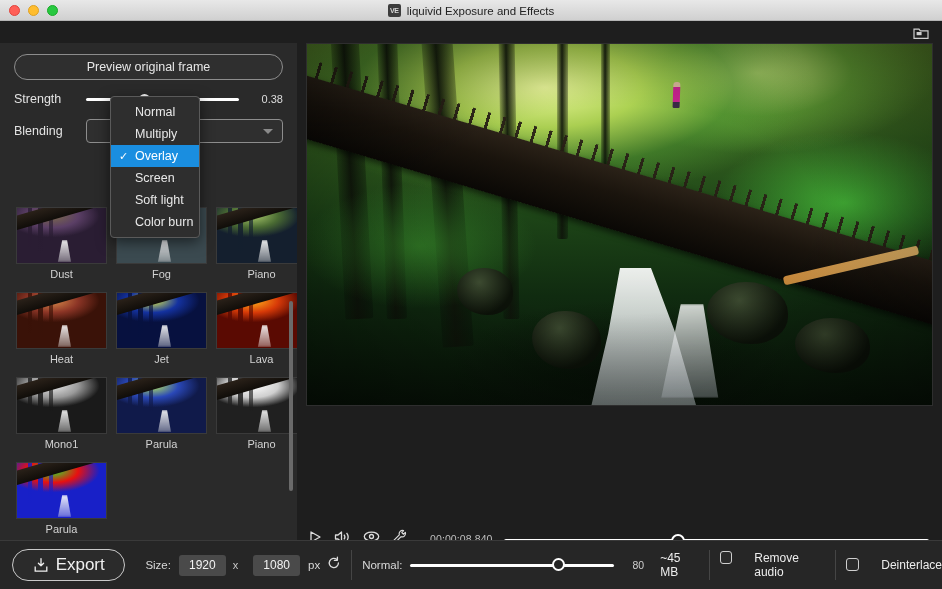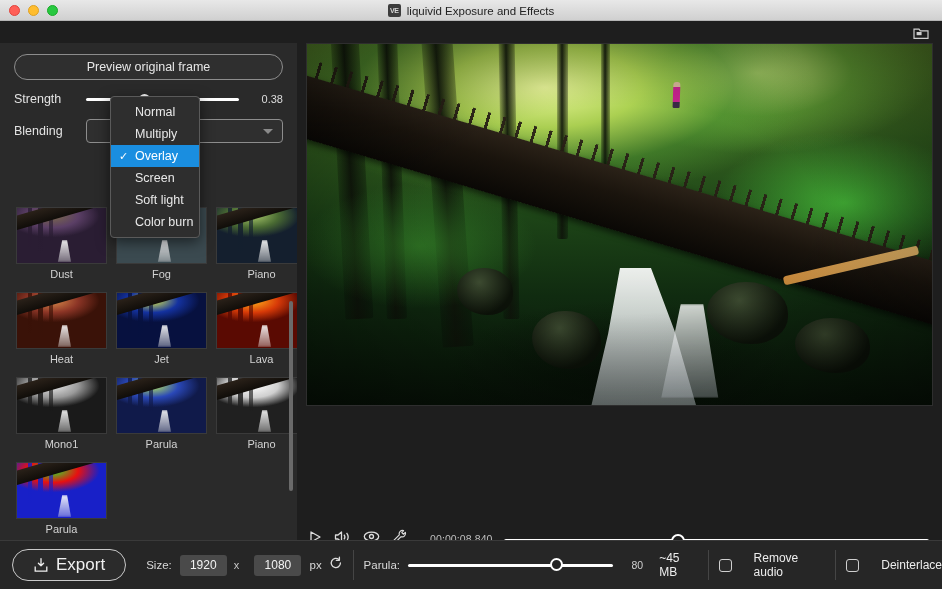--- a/index.html
+++ b/index.html
@@ -348,21 +348,21 @@
   .qtrack {
     position: relative; width: 218px; height: 3px;
     background: #ffffff; border-radius: 2px; margin-left: 8px;
   }
   .qknob {
     position: absolute; top: -5.5px; width: 13px; height: 13px;
     border-radius: 50%; background: #262626; border: 2px solid #ffffff;
   }
   .qnum { margin-left: 18px; font-size: 10.5px; color: #cfcfcf; }
   .size-est { margin-left: 16px; font-size: 12px; color: #ededed; }
-  .chk-wrap { display: flex; align-items: center; gap: 22px; cursor: pointer; }
+  .chk-wrap { display: flex; align-items: flex-start; gap: 22px; cursor: pointer; }
   .chkbox {
     width: 13px; height: 13px; border-radius: 3px;
     border: 1px solid #cfcfcf; background: #2b2b2b;
   }
   .chk-lbl { font-size: 12px; color: #ededed; }
 </style>
 </head>
 <body>
 
 <div id="app">
@@ -658,21 +658,21 @@
 
     <span class="reset-ic">
       <svg width="14" height="14" viewBox="0 0 14 14">
         <path d="M11.4 7a4.6 4.6 0 11-1.5-3.4" fill="none" stroke="#dcdcdc" stroke-width="1.3" stroke-linecap="round"></path>
         <path d="M10.4 1.2v3.1H7.3" fill="none" stroke="#dcdcdc" stroke-width="1.3" stroke-linecap="round" stroke-linejoin="round"></path>
       </svg>
     </span>
 
     <div class="vsep"></div>
 
-    <span class="bb-label" style="margin-left:0">Parula:</span>
+    <span class="bb-label" style="margin-left:0">Normal:</span>
     <div class="qtrack">
       <div class="qknob" id="quality-knob" style="left: 141.74px;"></div>
     </div>
     <span class="qnum">80</span>
     <span class="size-est">~45 MB</span>
 
     <div class="vsep"></div>
 
     <div class="chk-wrap">
       <div class="chkbox"></div>

